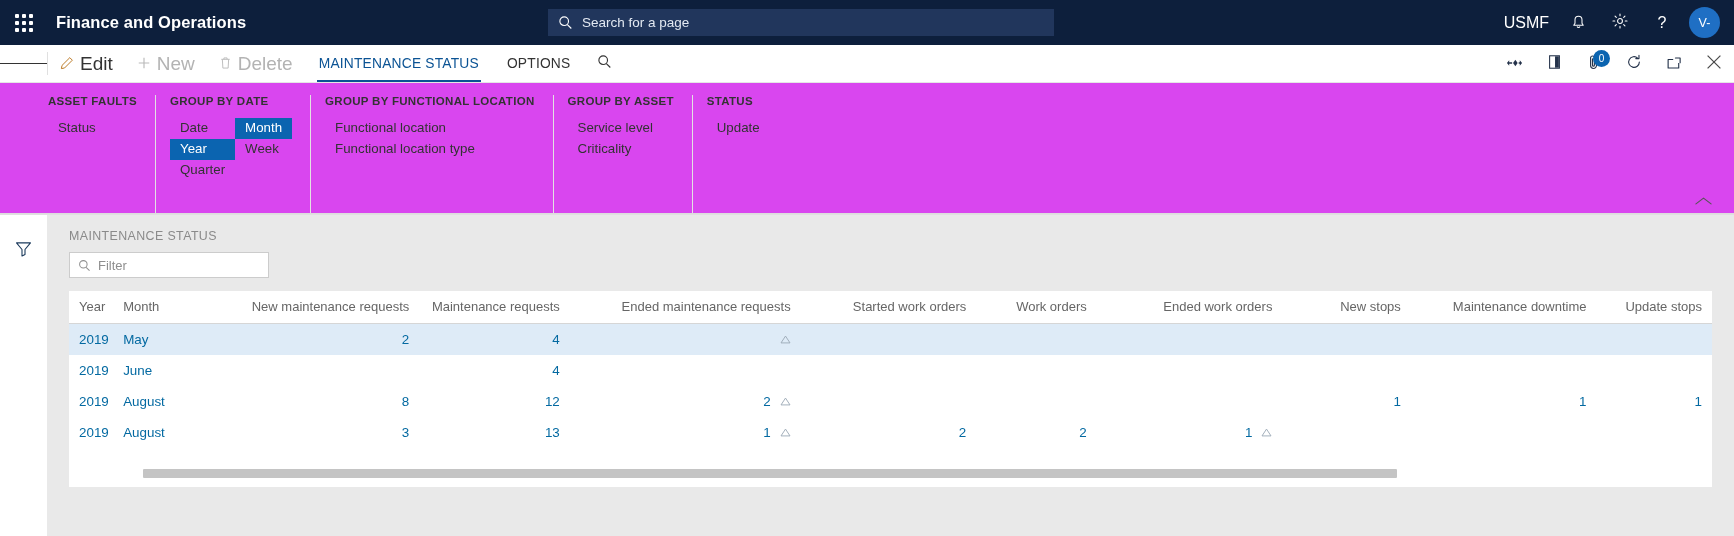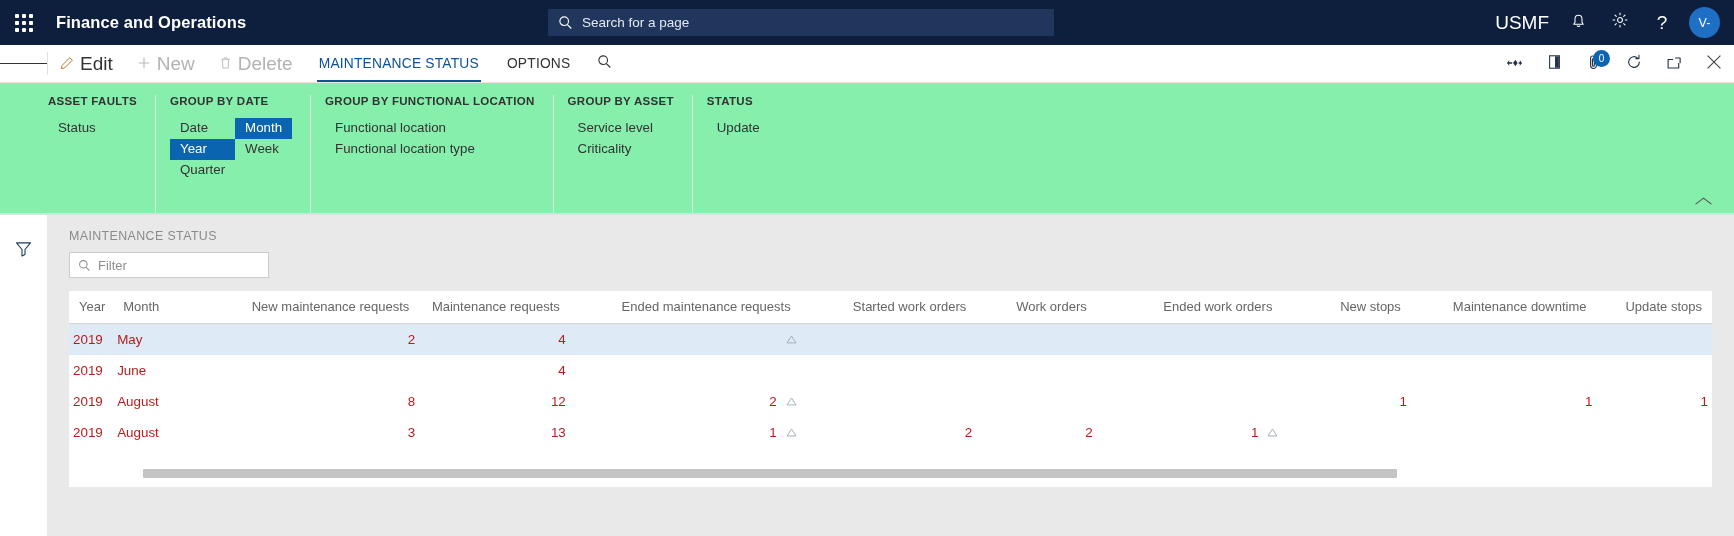--- a/index.html
+++ b/index.html
@@ -67,21 +67,21 @@
     height: 45px;
     display: flex;
     align-items: center;
     gap: 0px;
   }
   .tb-item {
     height: 45px;
     min-width: 42px;
     display: flex; align-items: center; justify-content: center;
     color: #ffffff;
-    font-size: 19px;
+    font-size: 16px;
     cursor: pointer;
     padding: 0 8px;
   }
   .avatar {
     width: 31px; height: 31px;
     border-radius: 50%;
     background: #1f6fc4;
     color: #fff;
     display: flex; align-items: center; justify-content: center;
     font-size: 12.5px;
@@ -149,21 +149,21 @@
     width: 17px; height: 17px;
     border-radius: 50%;
     background: #0b64b0;
     color: #fff;
     font-size: 10px;
     display: flex; align-items: center; justify-content: center;
   }
 
   
   .pane {
-    background: #86efac;
+    background: #d946ef;
     border-bottom: 1px solid #e0e0e0;
     position: relative;
     height: 132px;
     padding: 12px 0 0 0;
     display: flex;
   }
   .pane-inner { display: flex; padding-left: 48px; }
   .group {
     padding: 0 18px 0 0;
     margin-right: 14px;
@@ -267,22 +267,22 @@
     font-weight: normal;
     font-size: 13px;
     color: #666666;
     padding: 8px 10px 9px 10px;
     border-bottom: 1px solid #d6d6d6;
     background: #ffffff;
     white-space: nowrap;
   }
   table.grid td {
     font-size: 13.4px;
-    color: #b91c1c;
-    padding: 8px 4px;
+    color: #0369a1;
+    padding: 8px 10px;
     height: 28px;
     white-space: nowrap;
   }
   .ta-l { text-align: left; }
   .ta-r { text-align: right; }
   tr.row.selected td { background: #deebf7; }
   .cellflex { display: flex; align-items: center; justify-content: flex-end; gap: 9px; }
   .tri-icon { display: inline-flex; align-items: center; }
 
   .hscroll {

